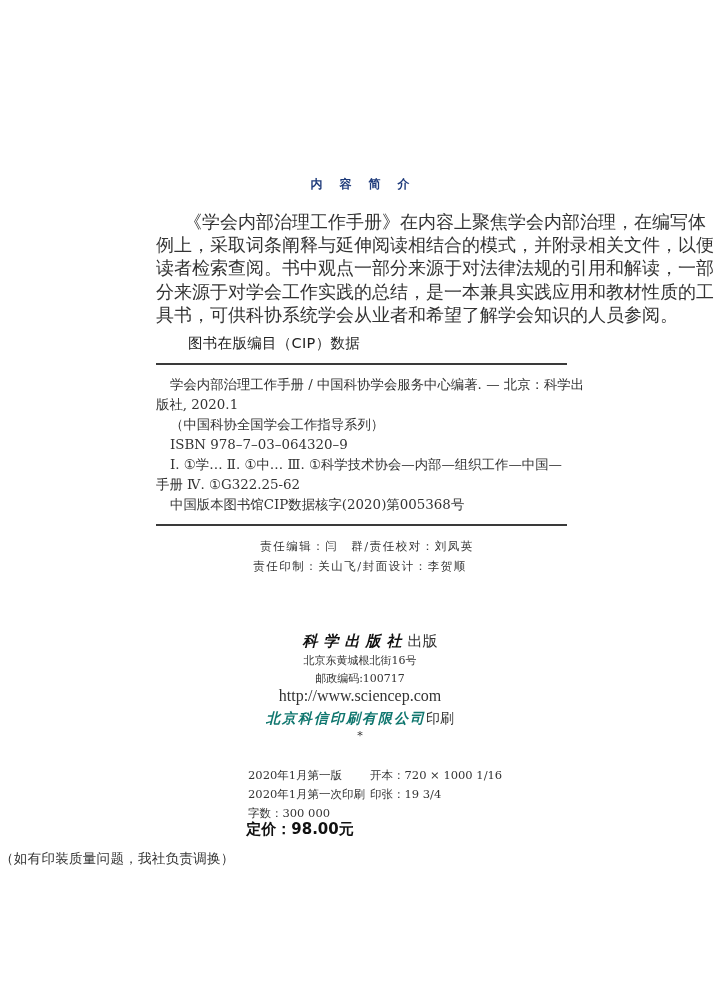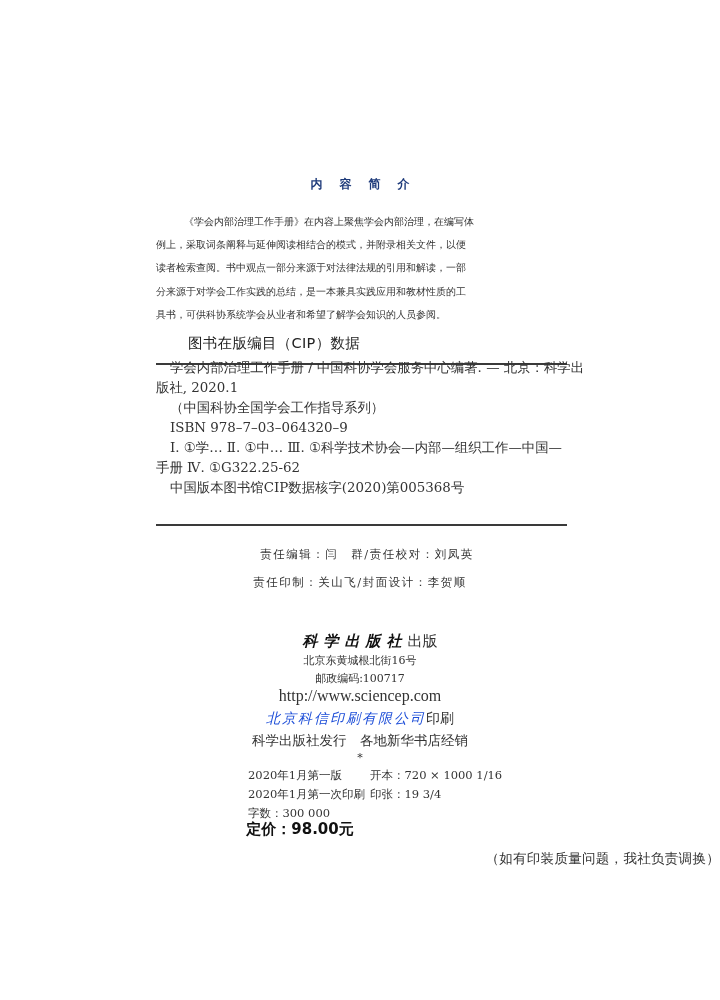--- a/index.html
+++ b/index.html
@@ -26,21 +26,21 @@
       font-size: 12px;
       letter-spacing: 17px;
       color: #1d3a7a;
       padding-left: 17px;
       box-sizing: border-box;
     }
 
     
     .intro-para {
       left: 156px; width: 412px; top: 210px;
-      font-size: 10px;
+      font-size: 18px;
       line-height: 23.2px;
       text-align: justify;
       text-align-last: left;
       color: #333;
     }
     .intro-line { display: block; white-space: nowrap; }
     .intro-line.first { padding-left: 28px; }
 
     
     .cip-heading {
@@ -52,39 +52,39 @@
     }
 
     .rule {
       left: 156px; width: 411px; height: 1.5px;
       background: #3a3a3a;
     }
     .rule.r1 { top: 363px; }
     .rule.r2 { top: 524px; }
 
     .cip-block {
-      left: 156px; width: 412px; top: 358px;
+      left: 156px; width: 412px; top: 375px;
       font-size: 13.4px;
       line-height: 20px;
       color: #333;
     }
     .cip-line { display: block; white-space: nowrap; }
     .cip-line.ind { padding-left: 14px; }
 
     
     .editors {
       left: 0; width: 720px; top: 536px;
       text-align: center;
       font-family: "DejaVu Serif", serif;
       font-size: 11.5px;
       line-height: 20px;
       color: #333;
       letter-spacing: 1.5px;
     }
-    .editors span { display: block; margin-top: 8px; }
+    .editors span { display: block; }
     .editors .e1 { padding-left: 14px; }
 
     
     .pub {
       left: 0; width: 720px; top: 630px;
       text-align: center;
       color: #333;
     }
     .pub-line { display: block; white-space: nowrap; }
     .pub-name {
@@ -106,24 +106,24 @@
       font-family: "Liberation Serif", serif;
       font-size: 16px;
       line-height: 18px;
     }
     .printer {
       font-size: 14px;
       line-height: 22px;
       margin-top: 2px;
     }
     .printer .brand {
-      font-weight: normal;
+      font-weight: bold;
       font-style: italic;
       letter-spacing: 2px;
-      color: #1d4ed8;
+      color: #0f766e;
     }
     .distrib {
       font-size: 13.5px;
       line-height: 22px;
     }
     .star {
       font-size: 11px;
       line-height: 14px;
     }
 
@@ -146,21 +146,21 @@
       left: 0; width: 600px; top: 820px;
       text-align: center;
       font-family: "DejaVu Sans", "Liberation Sans", sans-serif;
       font-weight: bold;
       font-size: 15px;
       color: #111;
     }
 
     .notice {
       left: 0; width: 720px; top: 850px;
-      text-align: right;
+      text-align: left;
       font-size: 13.5px;
       color: #333;
       letter-spacing: 0.3px;
     }
   </style>
 </head>
 <body>
 
 <div class="abs intro-title">内容简介</div>
 
@@ -196,21 +196,20 @@
 <div class="abs pub">
   <span class="pub-line pub-name">
     <span class="brand">科学出版社</span><span>出版</span>
   </span>
   <span class="pub-line pub-small">北京东黄城根北街16号</span>
   <span class="pub-line pub-small">邮政编码:100717</span>
   <span class="pub-line pub-url">http://www.sciencep.com</span>
   <span class="pub-line printer">
     <span class="brand">北京科信印刷有限公司</span><span>印刷</span>
   </span>
-  <span class="pub-line distrib">科学出版社发行　各地新华书店经销</span>
   <span class="pub-line star">*</span>
 </div>
 
 <div class="abs ed-row r1">
   <span class="c1">2020年1月第一版</span>
   <span class="c2">开本：720 × 1000 1/16</span>
 </div>
 <div class="abs ed-row r2">
   <span class="c1">2020年1月第一次印刷</span>
   <span class="c2">印张：19 3/4</span>

